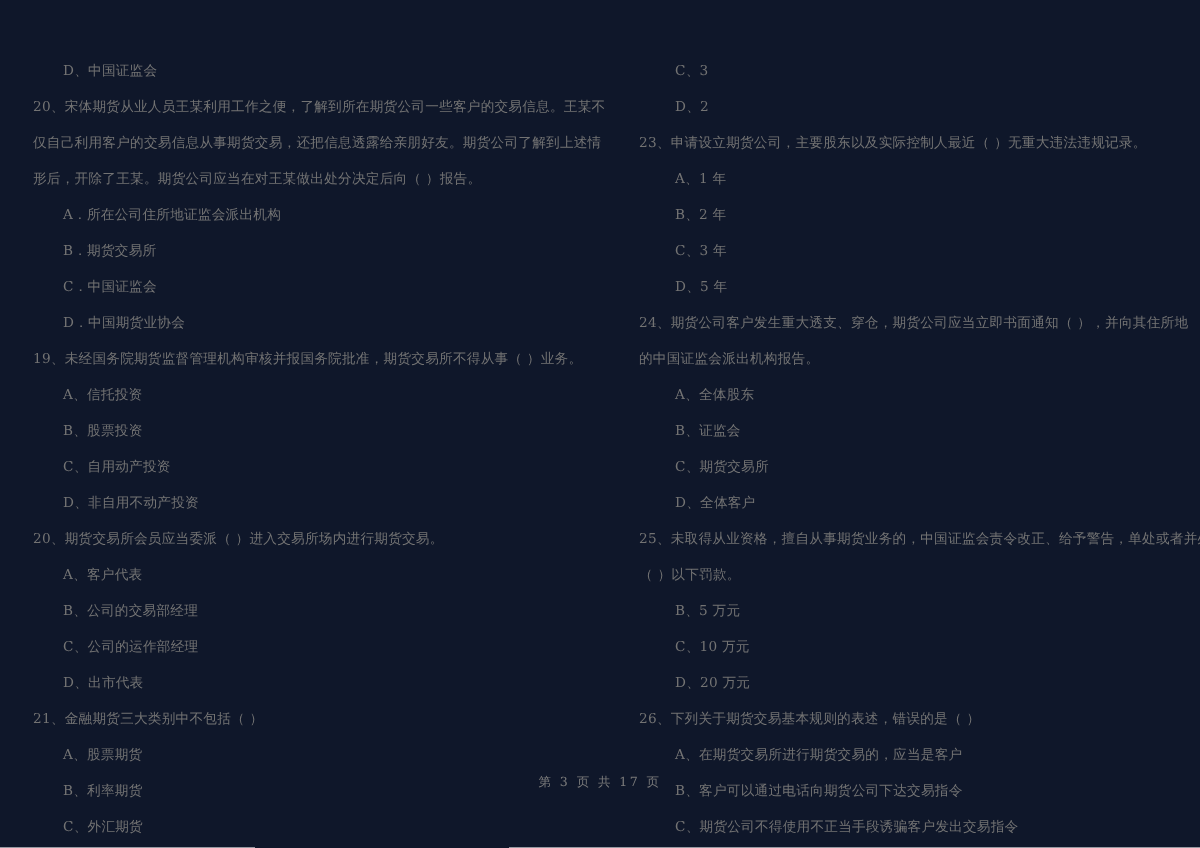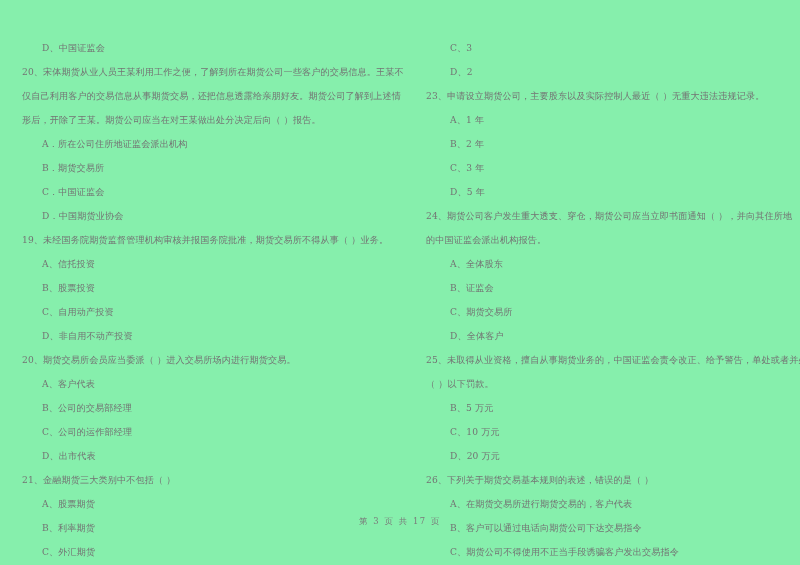--- a/index.html
+++ b/index.html
@@ -11,21 +11,21 @@
     width: 800px;
     height: 565px;
     font-family: "DejaVu Serif", "Liberation Serif", serif;
     color: #6b6b6b;
     position: relative;
     overflow: hidden;
   }
   .page {
     position: absolute;
     inset: 0;
-    background: #86efac;
+    background: #0f172a;
   }
   .columns {
     position: absolute;
     top: 36px;
     left: 0;
     right: 0;
     display: flex;
     gap: 0;
   }
   .col {
@@ -110,19 +110,19 @@
         <div class="line opt-line-r">A、全体股东</div>
         <div class="line opt-line-r">B、证监会</div>
         <div class="line opt-line-r">C、期货交易所</div>
         <div class="line opt-line-r">D、全体客户</div>
         <div class="line q-line">25、未取得从业资格，擅自从事期货业务的，中国证监会责令改正、给予警告，单处或者并处</div>
         <div class="line q-cont">（    ）以下罚款。</div>
         <div class="line opt-line-r">B、5 万元</div>
         <div class="line opt-line-r">C、10 万元</div>
         <div class="line opt-line-r">D、20 万元</div>
         <div class="line q-line">26、下列关于期货交易基本规则的表述，错误的是（    ）</div>
-        <div class="line opt-line-r">A、在期货交易所进行期货交易的，客户代表</div>
+        <div class="line opt-line-r">A、在期货交易所进行期货交易的，应当是客户</div>
         <div class="line opt-line-r">B、客户可以通过电话向期货公司下达交易指令</div>
         <div class="line opt-line-r">C、期货公司不得使用不正当手段诱骗客户发出交易指令</div>
       </div>
   </div>
   <div class="footer">第 3 页 共 17 页</div>
 </div>
 
 </body></html>

